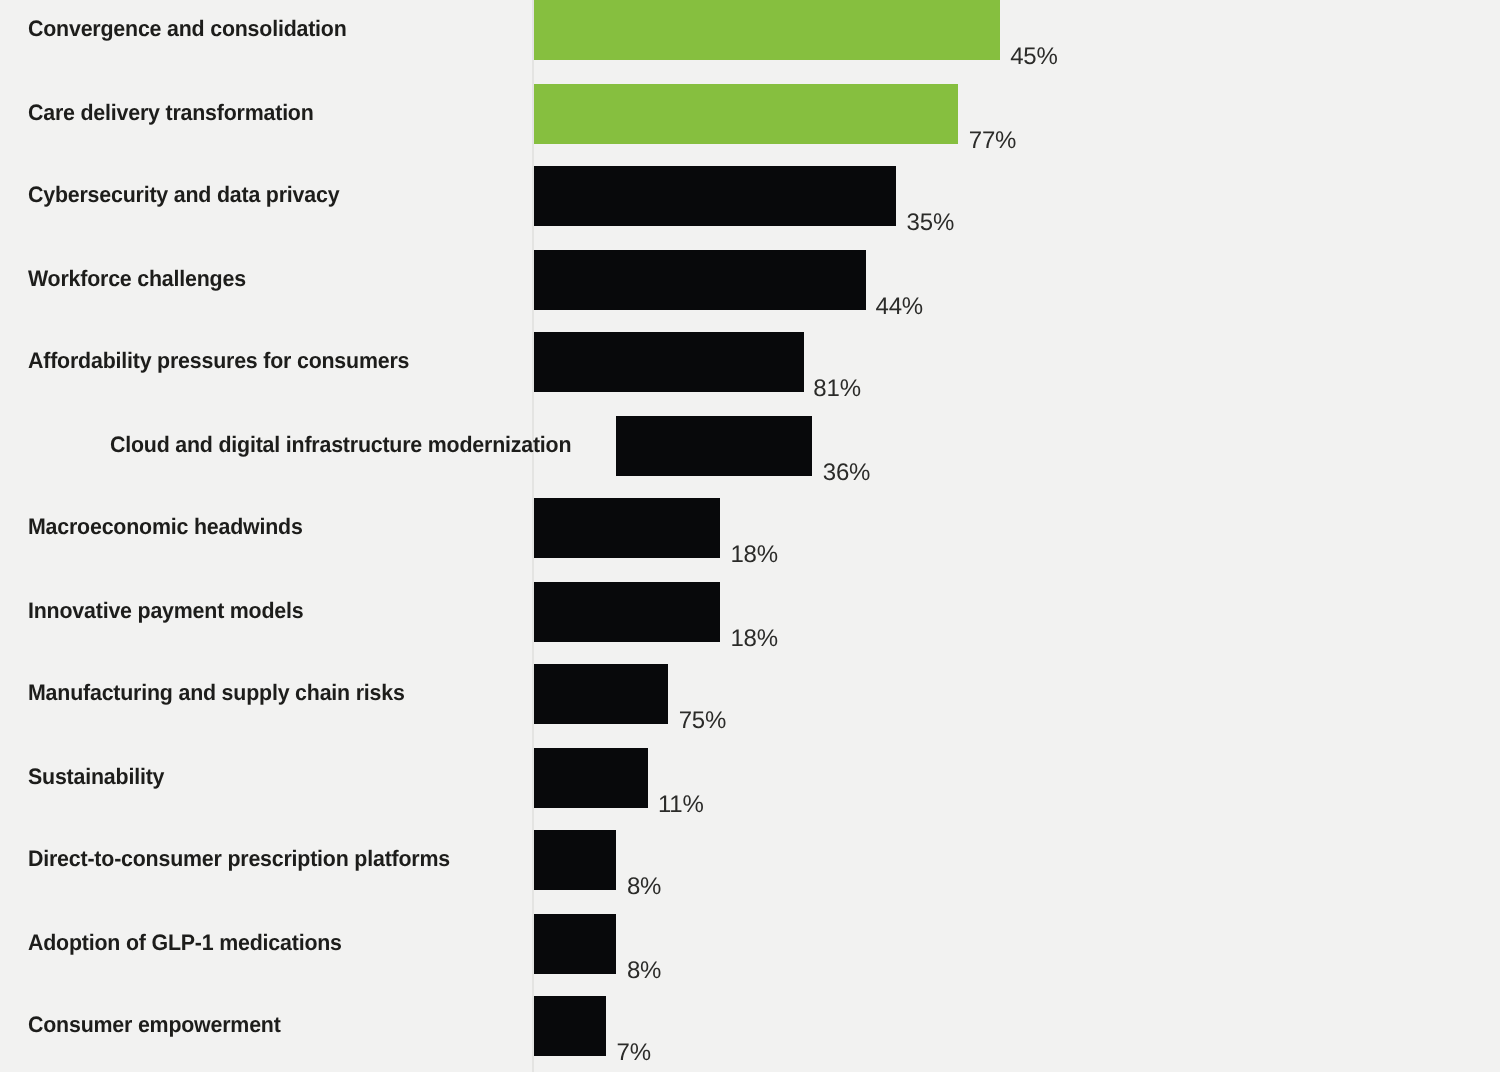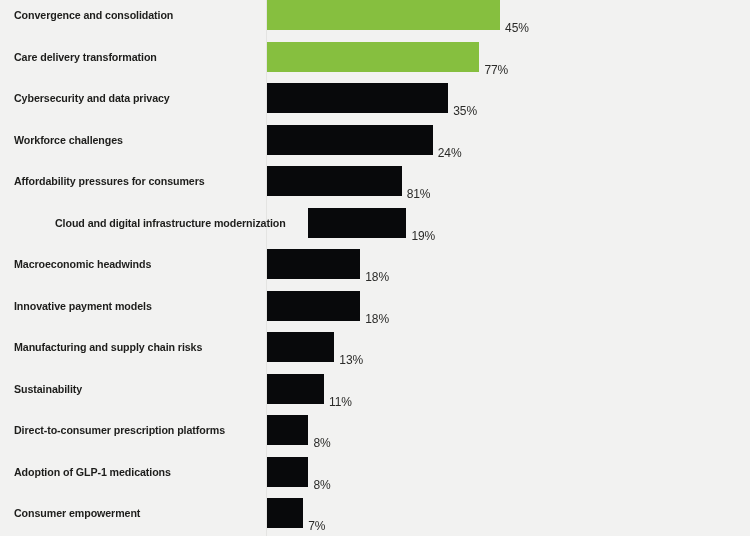--- a/index.html
+++ b/index.html
@@ -105,56 +105,56 @@
         <div class="cat-label" style="color: rgb(29, 29, 27);">Cybersecurity and data privacy</div>
         <div class="bar-track" style="left: 267px;">
           <div class="bar" style="width: 181.3px; background: rgb(8, 9, 11);"></div>
           <div class="bar-value" style="left: 186.3px; color: rgb(43, 43, 41);">35%</div>
         </div>
       </div>
       <div class="bar-row" style="top: 124.5px;">
         <div class="cat-label" style="color: rgb(29, 29, 27);">Workforce challenges</div>
         <div class="bar-track" style="left: 267px;">
           <div class="bar" style="width: 165.76px; background: rgb(8, 9, 11);"></div>
-          <div class="bar-value" style="left: 170.76px; color: rgb(43, 43, 41);">24%</div>
+          <div class="bar-value" style="left: 170.76px; color: rgb(43, 43, 41);">44%</div>
         </div>
       </div>
       <div class="bar-row" style="top: 166px;">
         <div class="cat-label" style="color: rgb(29, 29, 27);">Affordability pressures for consumers</div>
         <div class="bar-track" style="left: 267px;">
           <div class="bar" style="width: 134.68px; background: rgb(8, 9, 11);"></div>
           <div class="bar-value" style="left: 139.68px; color: rgb(43, 43, 41);">81%</div>
         </div>
       </div>
       <div class="bar-row" style="top: 207.5px; margin-left: 41px;">
         <div class="cat-label" style="color: rgb(29, 29, 27);">Cloud and digital infrastructure modernization</div>
         <div class="bar-track" style="left: 267px;">
           <div class="bar" style="width: 98.42px; background: rgb(8, 9, 11);"></div>
-          <div class="bar-value" style="left: 103.42px; color: rgb(43, 43, 41);">19%</div>
+          <div class="bar-value" style="left: 103.42px; color: rgb(43, 43, 41);">36%</div>
         </div>
       </div>
       <div class="bar-row" style="top: 249px; text-decoration: underline;">
         <div class="cat-label" style="color: rgb(29, 29, 27);">Macroeconomic headwinds</div>
         <div class="bar-track" style="left: 267px;">
           <div class="bar" style="width: 93.24px; background: rgb(8, 9, 11);"></div>
           <div class="bar-value" style="left: 98.24px; color: rgb(43, 43, 41);">18%</div>
         </div>
       </div>
       <div class="bar-row" style="top: 290.5px;">
         <div class="cat-label" style="color: rgb(29, 29, 27);">Innovative payment models</div>
         <div class="bar-track" style="left: 267px;">
           <div class="bar" style="width: 93.24px; background: rgb(8, 9, 11);"></div>
           <div class="bar-value" style="left: 98.24px; color: rgb(43, 43, 41);">18%</div>
         </div>
       </div>
       <div class="bar-row" style="top: 332px;">
         <div class="cat-label" style="color: rgb(29, 29, 27);">Manufacturing and supply chain risks</div>
         <div class="bar-track" style="left: 267px;">
           <div class="bar" style="width: 67.34px; background: rgb(8, 9, 11);"></div>
-          <div class="bar-value" style="left: 72.34px; color: rgb(43, 43, 41);">13%</div>
+          <div class="bar-value" style="left: 72.34px; color: rgb(43, 43, 41);">75%</div>
         </div>
       </div>
       <div class="bar-row" style="top: 373.5px;">
         <div class="cat-label" style="color: rgb(29, 29, 27);">Sustainability</div>
         <div class="bar-track" style="left: 267px;">
           <div class="bar" style="width: 56.98px; background: rgb(8, 9, 11);"></div>
           <div class="bar-value" style="left: 61.98px; color: rgb(43, 43, 41);">11%</div>
         </div>
       </div>
       <div class="bar-row" style="top: 415px;">

